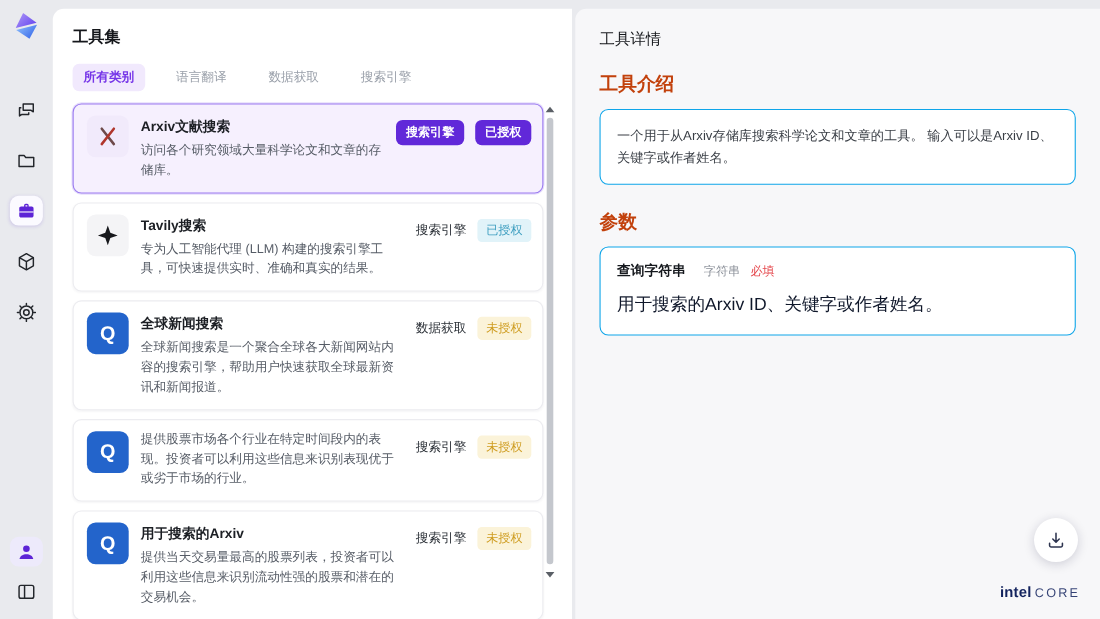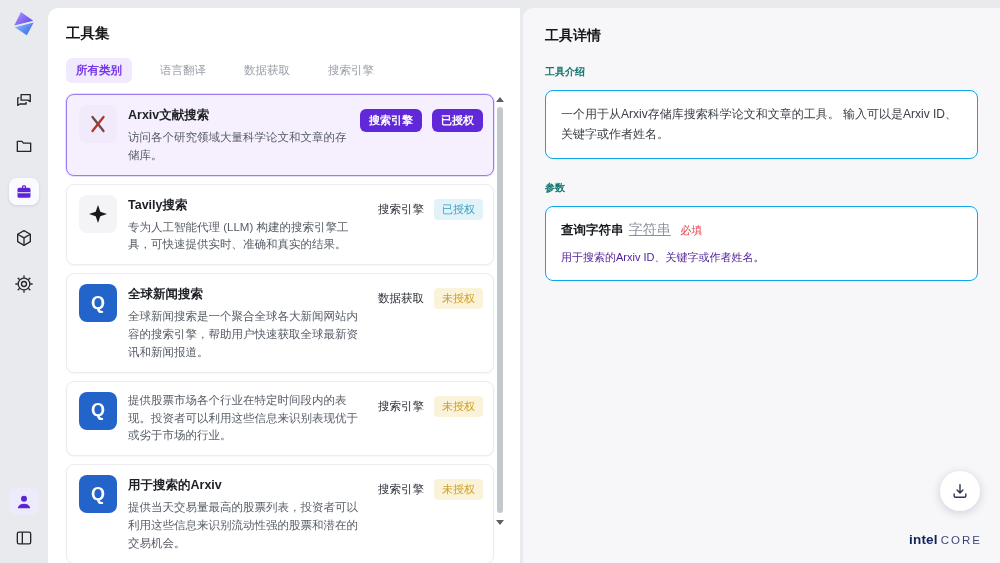--- a/index.html
+++ b/index.html
@@ -73,31 +73,31 @@
   .sb-arrow { position:absolute; right:16px; width:0; height:0; border-left:4px solid transparent; border-right:4px solid transparent; cursor:pointer; }
   .sb-up   { top:89px;  border-bottom:5px solid #5a5f66; }
   .sb-down { top:512px; border-top:5px solid #5a5f66; }
   .sb-thumb{ position:absolute; right:17px; top:99px; width:6px; height:406px; background:#c4c7cd; border-radius:3px; cursor:pointer; }
 
   
   .details-panel {
     flex:1; background:#f7f7f9; border-radius:10px 0 0 0;
     padding:16px 22px; position:relative;
   }
-  .details-title { font-size:14px; font-weight:bold; color:#15171b; margin:3px 0 20px; }
-  .section-h { font-size:10px; font-weight:bold; color:#0f766e; margin-bottom:11px; }
+  .details-title { font-size:14px; font-weight:normal; color:#15171b; margin:3px 0 20px; }
+  .section-h { font-size:17px; font-weight:bold; color:#c2410c; margin-bottom:11px; }
   .white-box {
     background:#fff; border:1px solid #0ea5e9; border-radius:8px;
     padding:13px 15px; margin-bottom:22px; font-size:12px; color:#3a3f46; line-height:1.7;
   }
   .param-row { line-height:1.4; }
   .param-name { font-size:12.5px; font-weight:bold; color:#15181d; }
-  .param-type { font-size:14px; color:#8b9099; margin-left:2px;text-decoration:underline; }
+  .param-type { font-size:11px; color:#8b9099; margin-left:13px; }
   .param-req  { font-size:11px; color:#e5484d; margin-left:6px; }
-  .param-desc { margin-top:9px; font-size:11px; color:#4c1d95; }
+  .param-desc { margin-top:9px; font-size:16px; color:#0f172a; }
 
   
   .fab {
     position:absolute; right:20px; bottom:52px; width:40px; height:40px; border-radius:50%;
     background:#fff; box-shadow:0 2px 10px rgba(20,20,60,.18);
     display:flex; align-items:center; justify-content:center; cursor:pointer;
   }
   .fab svg { width:20px; height:20px; }
   .intel-brand { position:absolute; right:18px; bottom:15px; color:#13235e; white-space:nowrap; }
   .intel-word { font-size:13.5px; font-weight:bold; letter-spacing:.2px; }

